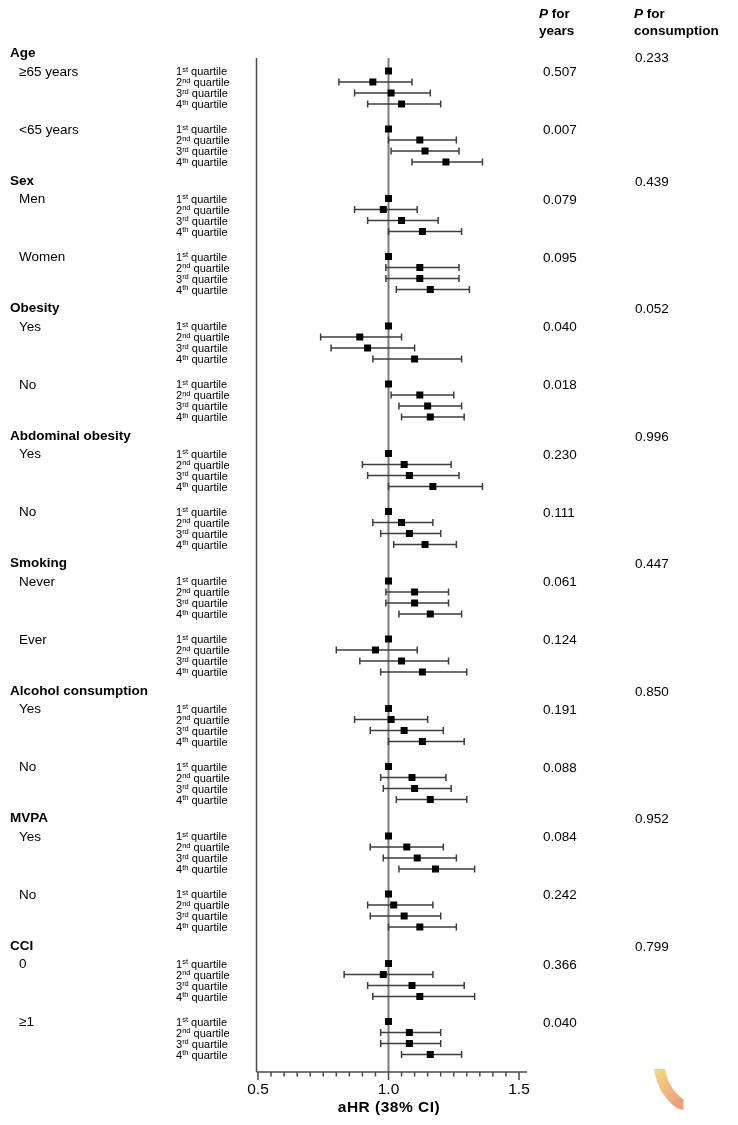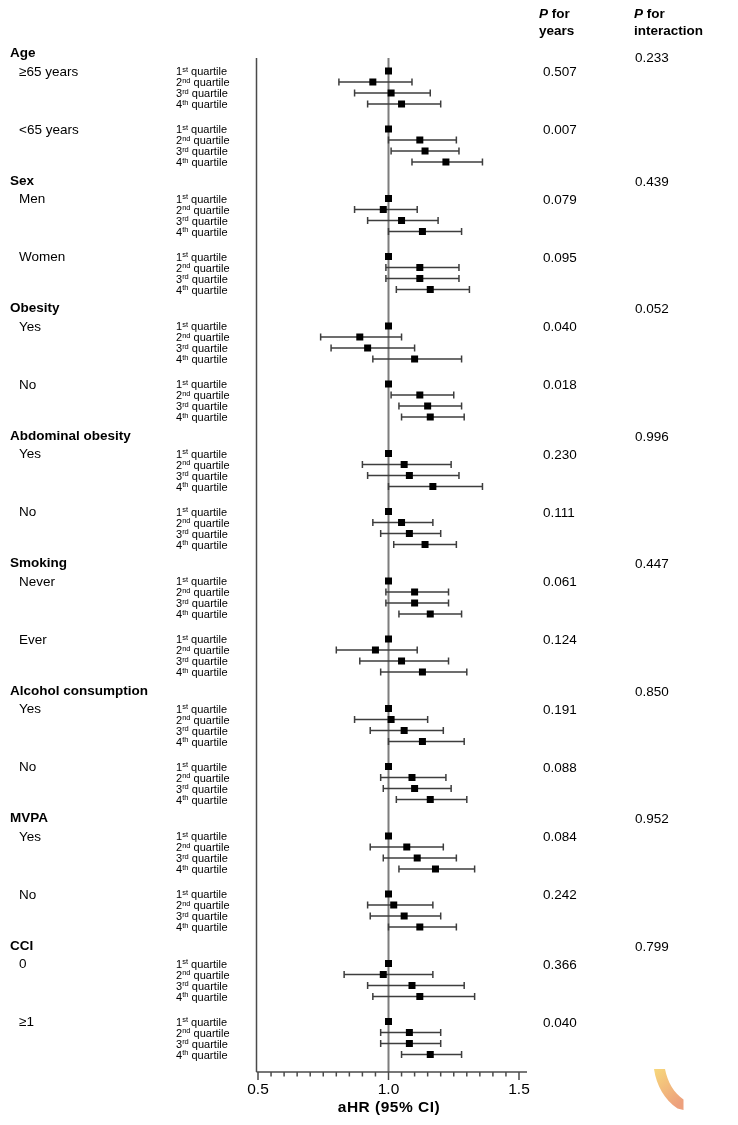--- a/index.html
+++ b/index.html
@@ -16,21 +16,21 @@
 
 <div id="figure">
 
   <div class="colhead" style="left:539px;">
     <div><i>P</i><span> for</span></div>
     <div>years</div>
   </div>
 
   <div class="colhead" style="left:634px;">
     <div><i>P</i><span> for</span></div>
-    <div>interaction</div>
+    <div>consumption</div>
   </div>
 
   <svg id="plot" width="738" height="1125" viewBox="0 0 738 1125" xmlns="http://www.w3.org/2000/svg">
       <line x1="388.5" y1="58" x2="388.5" y2="1072" stroke="#7d7d7d" stroke-width="2"></line>
       <line x1="256.5" y1="58" x2="256.5" y2="1072" stroke="#4a4a4a" stroke-width="1.5"></line>
       <line x1="256.5" y1="1072" x2="527" y2="1072" stroke="#4a4a4a" stroke-width="1.5"></line>
       <line x1="258" y1="1072" x2="258" y2="1080" stroke="#4a4a4a" stroke-width="1.5"></line>
       <line x1="271.05" y1="1072" x2="271.05" y2="1076.5" stroke="#4a4a4a" stroke-width="1.5"></line>
       <line x1="284.1" y1="1072" x2="284.1" y2="1076.5" stroke="#4a4a4a" stroke-width="1.5"></line>
       <line x1="297.15000000000003" y1="1072" x2="297.15000000000003" y2="1076.5" stroke="#4a4a4a" stroke-width="1.5"></line>
@@ -497,21 +497,21 @@
       </g>
       <g>
         <text x="176" y="1058.5" font-size="11"><tspan>4</tspan><tspan dy="-3.5" font-size="7.5">th</tspan><tspan dy="3.5" font-size="11">&nbsp;quartile</tspan></text>
         <line x1="401.55" y1="1054.5" x2="461.58000000000004" y2="1054.5" stroke="#3d3d3d" stroke-width="1.5"></line>
         <line x1="401.55" y1="1051" x2="401.55" y2="1058" stroke="#3d3d3d" stroke-width="1.5"></line>
         <line x1="461.58000000000004" y1="1051" x2="461.58000000000004" y2="1058" stroke="#3d3d3d" stroke-width="1.5"></line>
         <rect x="426.76" y="1051" width="7" height="7" fill="#000000"></rect>
       </g>
     </svg>
 
-  <div id="axis-title">aHR (95% CI)</div>
+  <div id="axis-title">aHR (38% CI)</div>
 
   <svg width="738" height="1125" viewBox="0 0 738 1125" style="position:absolute;left:0;top:0;pointer-events:none;" xmlns="http://www.w3.org/2000/svg">
     <defs>
       <linearGradient id="swooshGrad" x1="0" y1="0" x2="0.6" y2="1">
         <stop offset="0" stop-color="#f7d87b"></stop>
         <stop offset="1" stop-color="#eda07d"></stop>
       </linearGradient>
     </defs>
     <path d="M654 1069 L665 1069 C667.5 1082 674 1093 683.5 1099.5 L683.5 1110 L677.5 1108.5 C664.5 1099.5 656.5 1086 654 1069 Z" fill="url(#swooshGrad)"></path>
   </svg>

